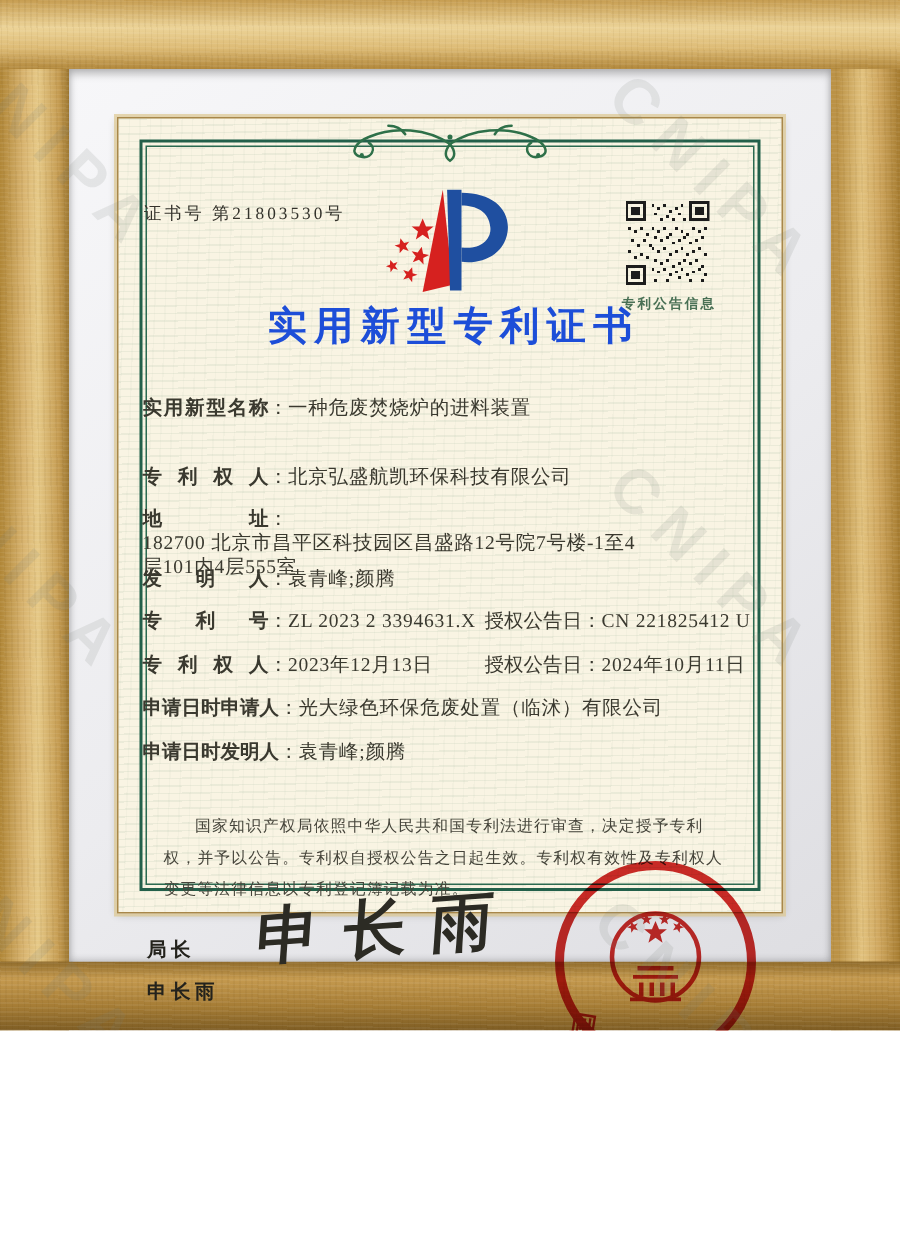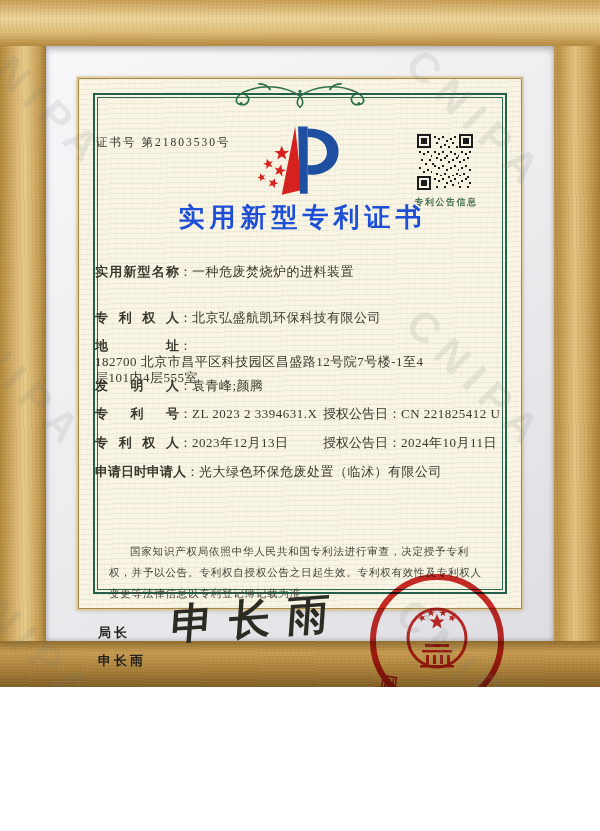--- a/index.html
+++ b/index.html
@@ -185,20 +185,23 @@
         <span class="lbl">专利号</span><span class="colon">：</span><span class="val">ZL 2023 2 3394631.X</span>
         <span class="rcol"><span>授权公告日</span><span class="colon">：</span><span class="val">CN 221825412 U</span></span>
       </div>
       <div class="frow r6">
         <span class="lbl">专利权人</span><span class="colon">：</span><span class="val">2023年12月13日</span>
         <span class="rcol"><span>授权公告日</span><span class="colon">：</span><span class="val">2024年10月11日</span></span>
       </div>
       <div class="frow r7">
         <span class="lbl w">申请日时申请人</span><span class="colon">：</span><span class="val">光大绿色环保危废处置（临沭）有限公司</span>
       </div>
+      <div class="frow r8">
+        <span class="lbl w">申请日时发明人</span><span class="colon">：</span><span class="val">袁青峰;颜腾</span>
+      </div>
     </div>
 
     <div class="legal">
       <span>国家知识产权局依照中华人民共和国专利法进行审查，决定授予专利权，并予以公告。</span><span>专利权自授权公告之日起生效。专利权有效性及专利权人变更等法律信息以专利登记簿记载为准。</span>
     </div>
 
     <div class="officer">
       <div>局长</div>
       <div>申长雨</div>
     </div>

